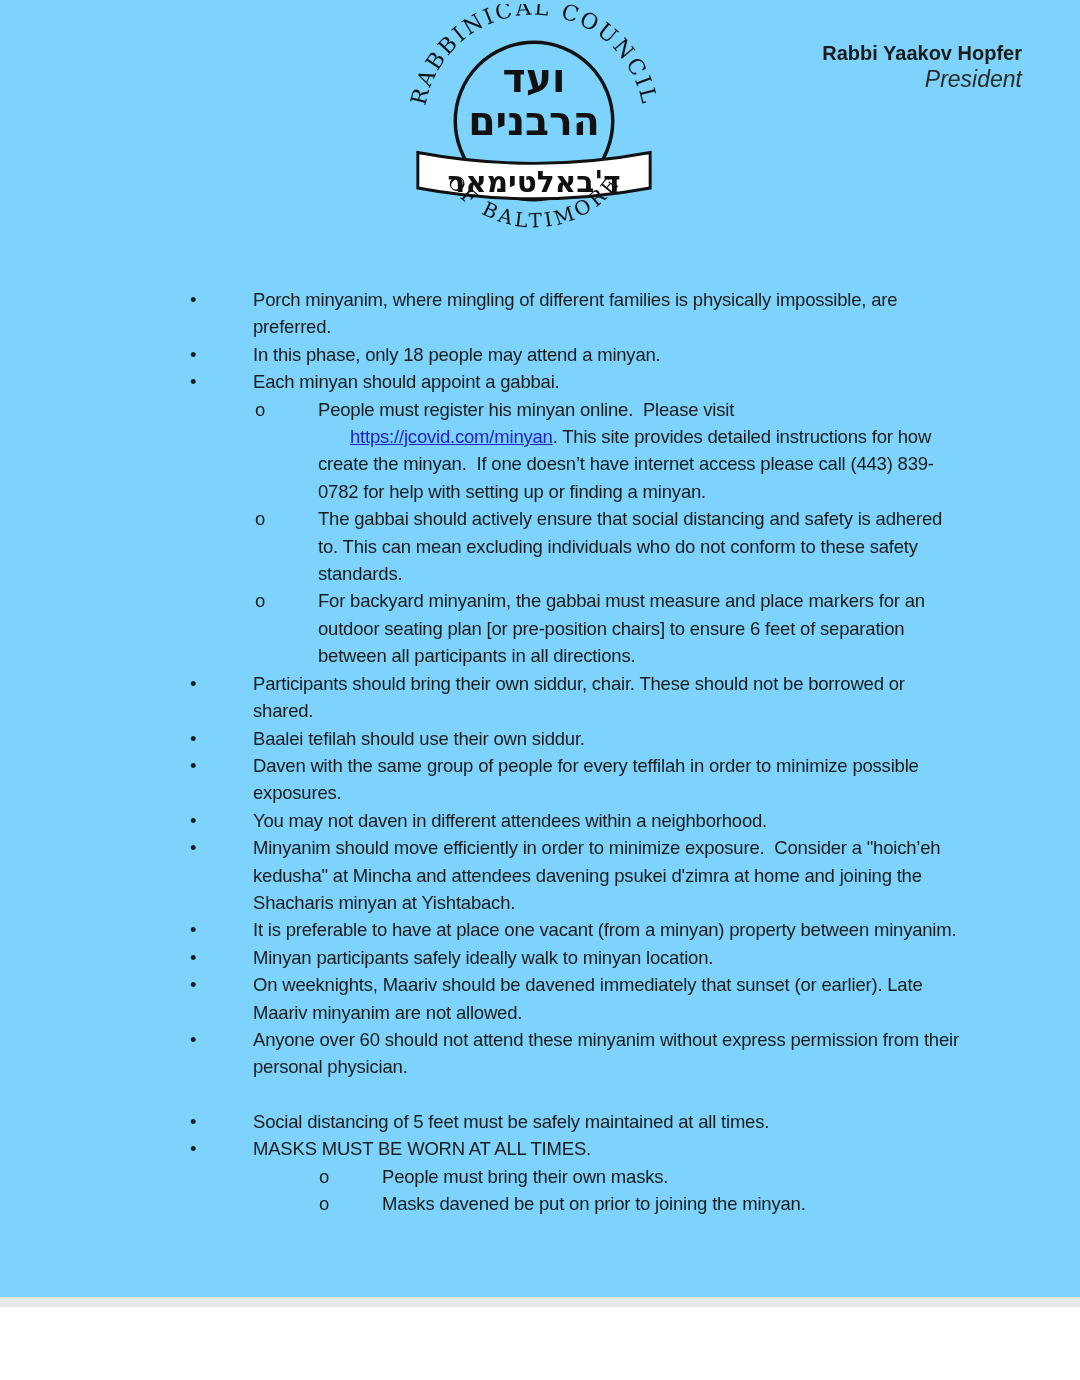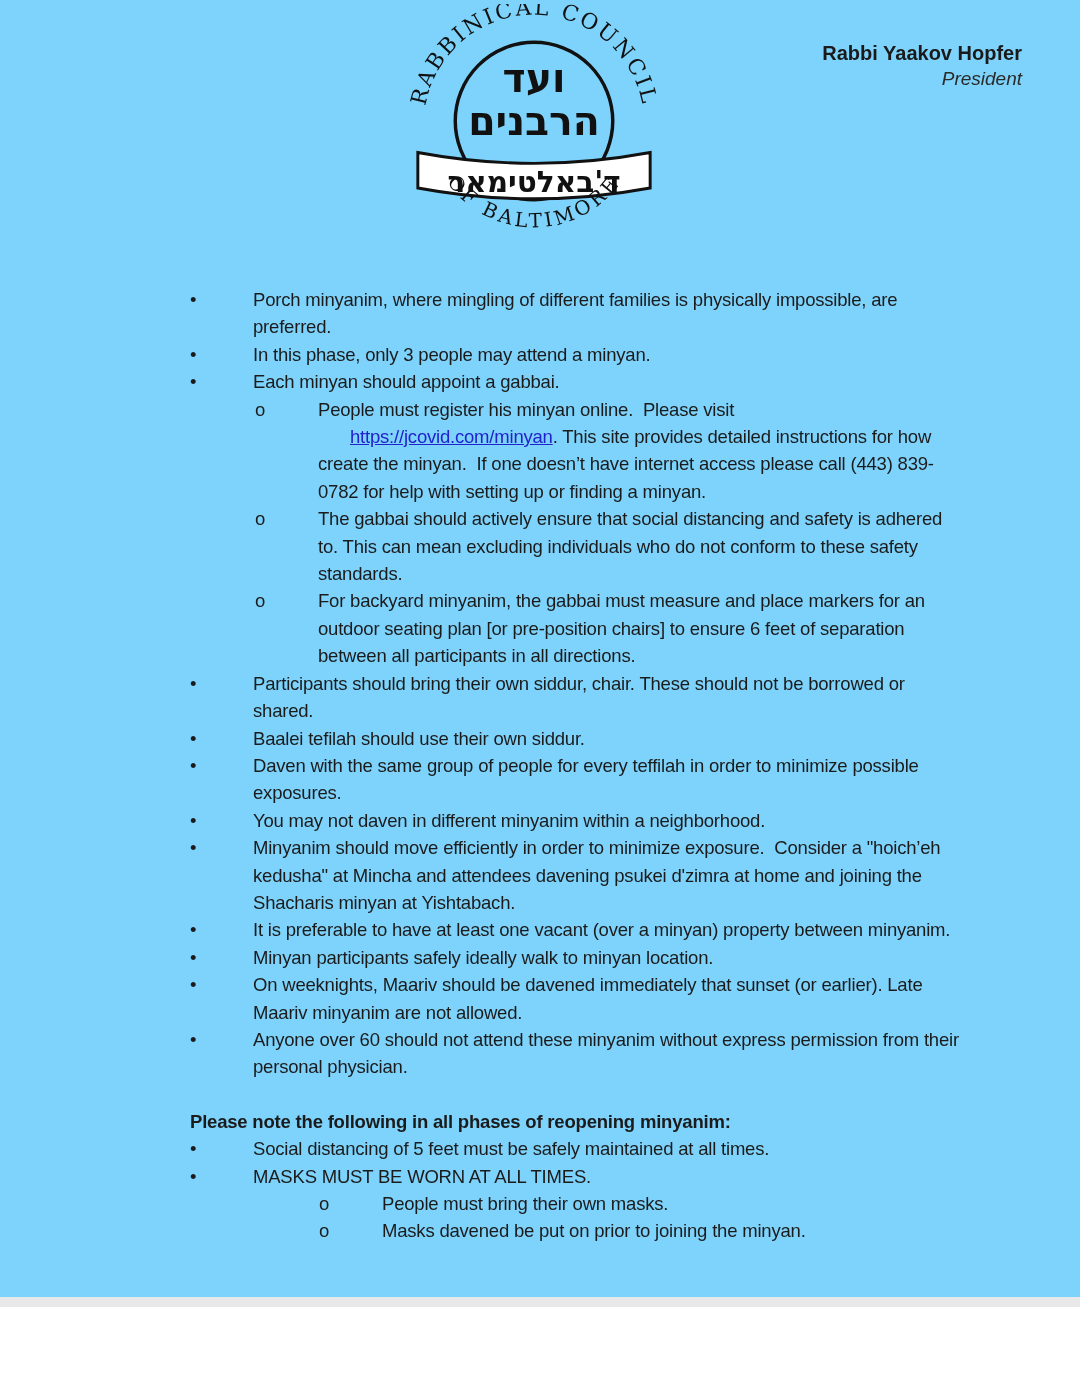--- a/index.html
+++ b/index.html
@@ -2,21 +2,21 @@
 <html><head>
 <meta charset="utf-8">
 <style>
   html,body{margin:0;padding:0;}
   body{width:1080px;height:1380px;background:#ffffff;font-family:"Liberation Sans",sans-serif;color:#1c1c1c;}
   .page{position:relative;width:1080px;height:1307px;background:#7dd3fc;overflow:hidden;}
 
   
   .hdr{position:absolute;top:40px;right:58px;text-align:right;line-height:26px;}
   .hdr .name{font-size:20px;font-weight:bold;color:#1a1a1a;}
-  .hdr .title{font-size:19px;font-style:italic;color:#2a2a2a;}
+  .hdr .title{font-size:23px;font-style:italic;color:#2a2a2a;}
 
   
   .logo{position:absolute;left:408px;top:4px;width:252px;height:238px;}
   .logo svg{width:100%;height:100%;}
   .seal-latin{font-family:"DejaVu Serif",serif;fill:#111;}
   .seal-hebrew{font-family:"DejaVu Sans",sans-serif;font-weight:bold;fill:#111;}
 
   
   .doc{position:absolute;left:190px;top:286px;width:770px;font-size:18.5px;line-height:27.4px;letter-spacing:-0.2px;color:#1b1b1b;}
   .row{display:flex;align-items:flex-start;}
@@ -68,21 +68,21 @@
   </div>
 
   <div class="doc">
     <div>
         <div class="row lvl1">
           <span class="m">•</span>
           <span class="t"><span>Porch minyanim, where mingling of different families is physically impossible, are preferred.</span></span>
         </div>
         <div class="row lvl1">
           <span class="m">•</span>
-          <span class="t"><span>In this phase, only 3 people may attend a minyan.</span></span>
+          <span class="t"><span>In this phase, only 18 people may attend a minyan.</span></span>
         </div>
         <div class="row lvl1">
           <span class="m">•</span>
           <span class="t"><span>Each minyan should appoint a gabbai.</span></span>
         </div>
         <div class="row lvl2">
           <span class="m">o</span>
           <span class="t"><span>People must register his minyan online.  Please visit </span><a class="doclink" style="color: rgb(34, 34, 204);">https://jcovid.com/minyan</a><span>. This site provides detailed instructions for how create the minyan.  If one doesn’t have internet access please call (443) 839-0782 for help with setting up or finding a minyan.</span></span>
         </div>
         <div class="row lvl2">
@@ -100,45 +100,44 @@
         <div class="row lvl1">
           <span class="m">•</span>
           <span class="t"><span>Baalei tefilah should use their own siddur.</span></span>
         </div>
         <div class="row lvl1">
           <span class="m">•</span>
           <span class="t"><span>Daven with the same group of people for every teffilah in order to minimize possible exposures.</span></span>
         </div>
         <div class="row lvl1">
           <span class="m">•</span>
-          <span class="t"><span>You may not daven in different minyanim within a neighborhood.</span></span>
+          <span class="t"><span>You may not daven in different attendees within a neighborhood.</span></span>
         </div>
         <div class="row lvl1">
           <span class="m">•</span>
           <span class="t"><span>Minyanim should move efficiently in order to minimize exposure.  Consider a "hoich’eh kedusha" at Mincha and attendees davening psukei d'zimra at home and joining the Shacharis minyan at Yishtabach.</span></span>
         </div>
         <div class="row lvl1">
           <span class="m">•</span>
-          <span class="t"><span>It is preferable to have at least one vacant (over a minyan) property between minyanim.</span></span>
+          <span class="t"><span>It is preferable to have at place one vacant (from a minyan) property between minyanim.</span></span>
         </div>
         <div class="row lvl1">
           <span class="m">•</span>
           <span class="t"><span>Minyan participants safely ideally walk to minyan location.</span></span>
         </div>
         <div class="row lvl1">
           <span class="m">•</span>
           <span class="t"><span>On weeknights, Maariv should be davened immediately that sunset (or earlier). Late Maariv minyanim are not allowed.</span></span>
         </div>
         <div class="row lvl1">
           <span class="m">•</span>
           <span class="t"><span>Anyone over 60 should not attend these minyanim without express permission from their personal physician.</span></span>
         </div>
       </div>
     <div class="spacer"></div>
-    <div class="note-h">Please note the following in all phases of reopening minyanim:</div>
     <div>
         <div class="row lvl1">
           <span class="m">•</span>
           <span class="t"><span>Social distancing of 5 feet must be safely maintained at all times.</span></span>
         </div>
         <div class="row lvl1">
           <span class="m">•</span>
           <span class="t"><span>MASKS MUST BE WORN AT ALL TIMES.</span></span>
         </div>
         <div class="row lvl3">

